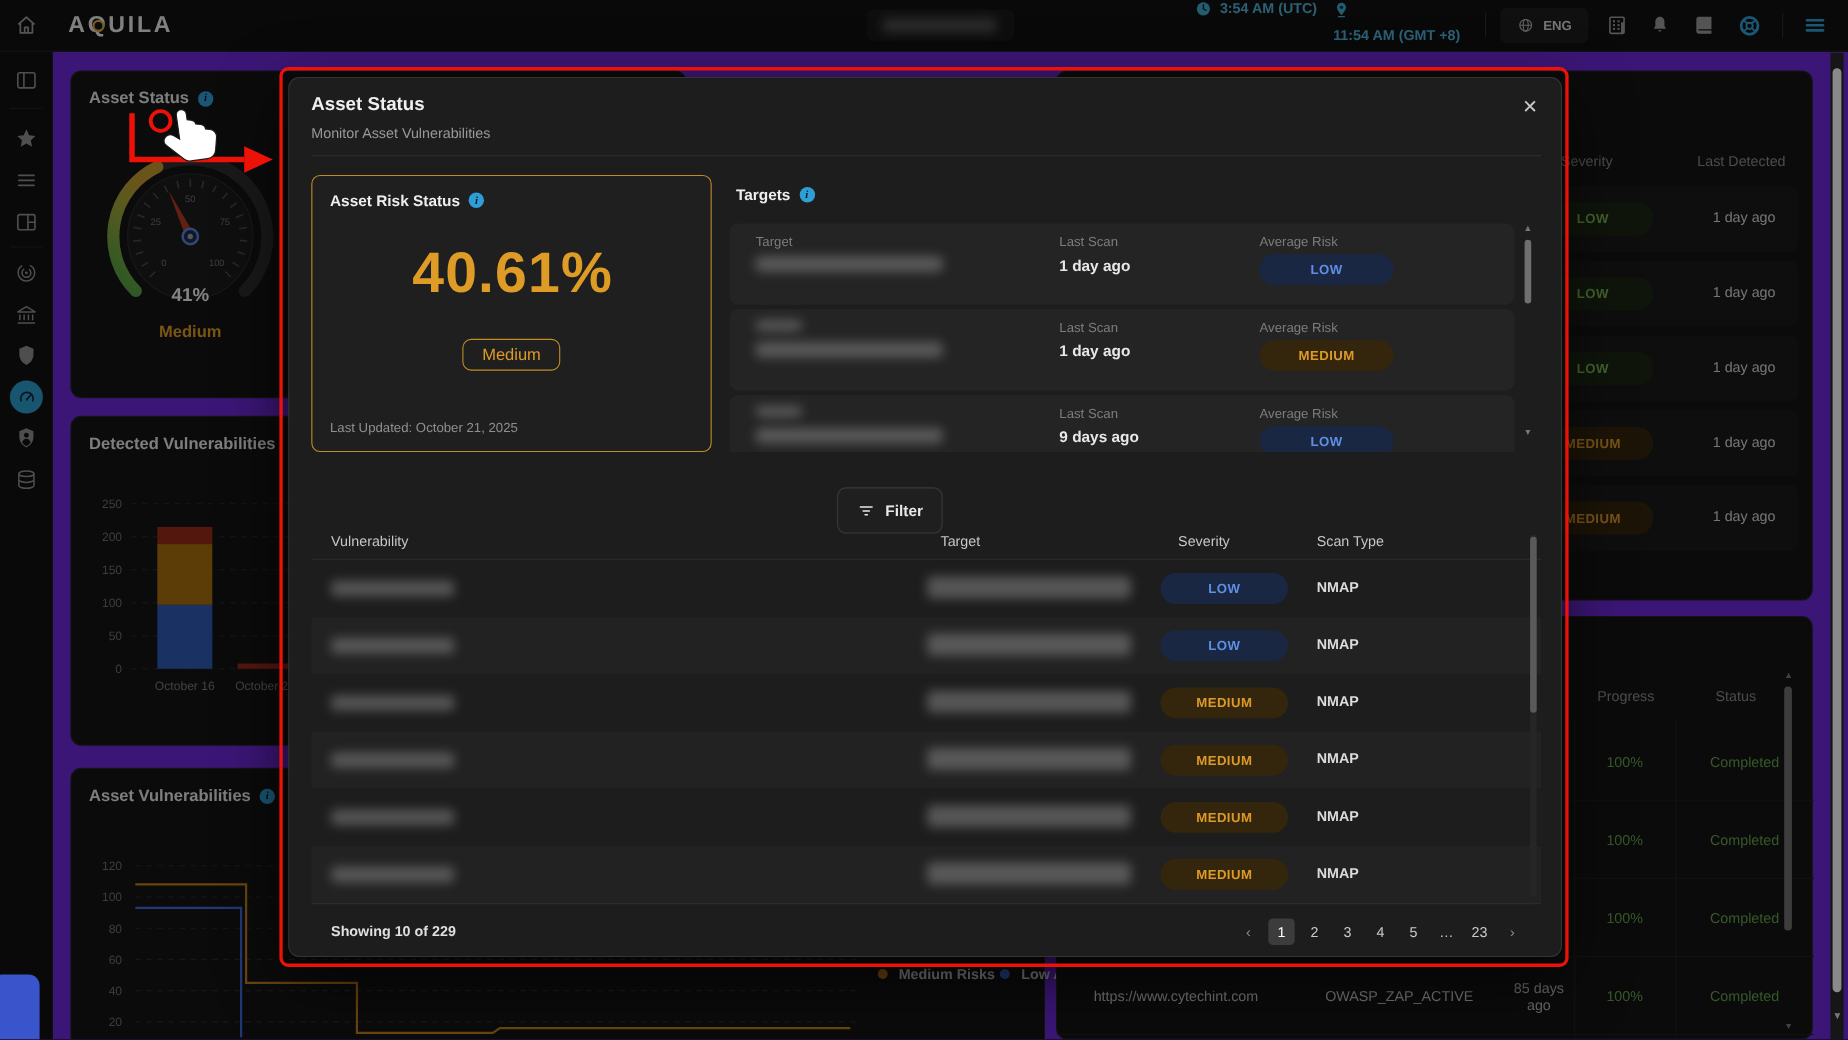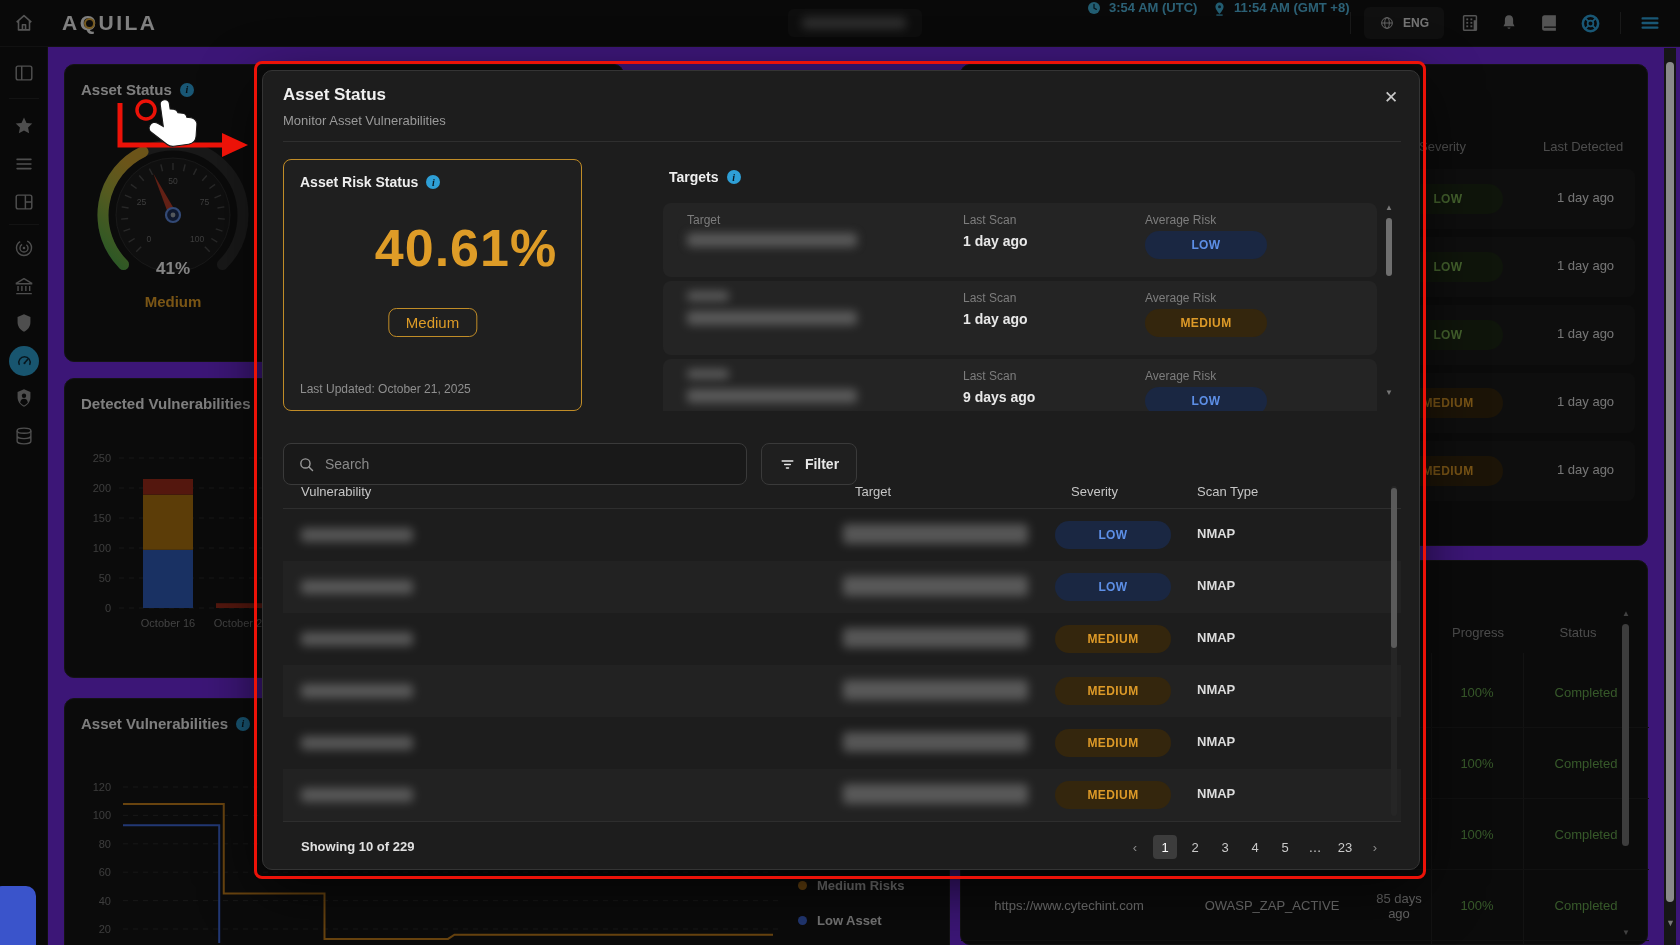--- a/index.html
+++ b/index.html
@@ -9,40 +9,40 @@
 
   
   .topbar { position:absolute; left:0; top:0; width:1680px; height:47px; background:#121212; border-bottom:1px solid #1f1f1f; z-index:5; }
   .home-btn { position:absolute; left:13px; top:12px; }
   .brand { position:absolute; left:62px; top:11px; font-size:21px; font-weight:bold; letter-spacing:2.5px; color:#e9e9e9; }
   .brand .q { position:relative; }
   .brand .q::after { content:''; position:absolute; left:4px; top:7px; width:7px; height:7px; border:2.5px solid #d7a43b; border-radius:50%; background:#141414; }
   .tb-blur { position:absolute; left:788px; top:9px; width:134px; height:28px; background:#1a1a1a; border-radius:6px; }
   .tb-blur .smudge { position:absolute; left:14px; top:8px; width:104px; height:12px; }
   .tb-time { position:absolute; top:0; height:47px; display:flex; gap:7px; color:#4FB0D6; font-size:13px; font-weight:bold; }
-  .tb-utc { left:1086px; } .tb-local { left:1212px; }
+  .tb-utc { left:1086px; } .tb-local { left:1212px;flex-direction:column; }
   .tb-sep { position:absolute; top:12px; width:1px; height:22px; background:#2e2e2e; }
   .eng-pill { position:absolute; left:1364px; top:7px; height:32px; width:80px; background:#1e1e1e; border-radius:6px; display:flex; align-items:center; justify-content:center; gap:8px; color:#d6d6d6; font-size:12px; font-weight:bold; }
   .tb-ico { position:absolute; top:12px; }
   .smudge { background:#8f8f8f; opacity:.5; filter:blur(5px); border-radius:4px; }
 
   
   .sidebar { position:absolute; left:0; top:47px; width:48px; height:898px; background:#121212; border-right:1px solid #1e1e1e; z-index:4; }
   .sb-ico { position:absolute; left:13px; }
   .sb-sep { position:absolute; left:9px; width:30px; height:1px; background:#242424; }
   .sb-active { position:absolute; left:9px; width:30px; height:30px; background:#2C9CCB; border-radius:50%; display:flex; align-items:center; justify-content:center; }
   .blue-bar { position:absolute; left:-8px; top:886px; width:44px; height:70px; background:#3A54CB; border-radius:10px; z-index:45; }
 
   
   .card { position:absolute; background:#151515; border:1px solid #242424; border-radius:10px; }
   .card-title { position:absolute; left:16px; top:16px; display:flex; align-items:center; gap:8px; font-size:15px; font-weight:bold; color:#e6e6e6; }
   .info-ic { display:inline-flex; width:14px; height:14px; border-radius:50%; background:#2E9FD6; color:#0a1a24; font-size:10px; font-weight:bold; font-style:italic; align-items:center; justify-content:center; font-family:"Liberation Serif", serif; }
   .gauge-val { position:absolute; left:38px; top:194px; width:140px; text-align:center; font-size:17px; font-weight:bold; color:#f0f0f0; }
   .gauge-level { position:absolute; left:38px; top:228px; width:140px; text-align:center; font-size:15px; font-weight:bold; color:#DE9C27; }
-  .legend-box { position:absolute; left:798px; top:878px; display:flex; flex-direction:column; gap:20px; }
+  .legend-box { position:absolute; left:798px; top:878px; display:flex; gap:5px; }
   .legend-item { display:flex; align-items:center; gap:10px; font-size:13px; color:#d8d8d8; font-weight:bold; }
   .legend-dot { width:9px; height:9px; border-radius:50%; }
 
   
   .pa-head { position:absolute; font-size:13px; color:#8a8a8a; }
   .pa-row { position:absolute; left:14px; width:660px; height:60px; background:#1b1b1b; border-radius:8px; }
   .badge { display:flex; align-items:center; justify-content:center; font-weight:bold; font-size:12px; letter-spacing:.4px; border-radius:15px; }
   .v-low { background:#1a2742; color:#5d8fe6; }
   .v-medium { background:#34260d; color:#dd9a28; }
   .v-low-green { background:#1c2714; color:#7CB253; }
@@ -59,21 +59,21 @@
   .page-scroll .parr { position:absolute; left:2px; top:870px; color:#777; font-size:9px; }
 
   
   .overlay { position:absolute; inset:0; background:rgba(0,0,0,0.45); z-index:40; }
   .modal { position:absolute; left:262px; top:70px; width:1158px; height:800px; background:#1d1d1d; border:1px solid #343434; border-radius:10px; z-index:50; box-shadow:0 18px 60px rgba(0,0,0,.7); overflow:hidden; }
   .m-title { position:absolute; left:20px; top:14px; font-size:17px; font-weight:bold; color:#f0f0f0; }
   .m-sub { position:absolute; left:20px; top:42px; font-size:13px; color:#9a9a9a; }
   .m-close { position:absolute; left:1114px; top:12px; width:28px; height:28px; display:flex; align-items:center; justify-content:center; font-size:17px; color:#c9c9c9; cursor:pointer; }
   .m-div { position:absolute; left:20px; top:70px; width:1118px; height:1px; background:#2f2f2f; }
 
-  .risk-card { position:absolute; left:20px; top:88px; width:299px; height:252px; background:#1f1f1f; border:1px solid #c08c27; border-radius:8px; }
+  .risk-card { position:absolute; left:20px; top:88px; width:364px; height:252px; background:#1f1f1f; border:1px solid #c08c27; border-radius:8px; }
   .rc-title { position:absolute; left:16px; top:14px; display:flex; gap:8px; align-items:center; font-size:14px; font-weight:bold; color:#eee; }
   .rc-value { position:absolute; left:0; top:58px; width:364px; text-align:center; font-size:52px; font-weight:bold; color:#DE9C27; letter-spacing:1px; }
   .rc-badge { position:absolute; left:50%; top:148px; transform:translateX(-50%); border:1.5px solid #c08c27; border-radius:8px; padding:5px 17px; color:#DE9C27; font-size:15px; }
   .rc-updated { position:absolute; left:16px; top:222px; font-size:12px; color:#8f8f8f; }
 
   .targets { position:absolute; left:400px; top:88px; width:738px; height:252px; }
   .tg-title { position:absolute; left:6px; top:10px; display:flex; gap:8px; align-items:center; font-size:14px; font-weight:bold; color:#eee; }
   .tg-rows { position:absolute; left:0; top:44px; width:716px; height:208px; overflow:hidden; }
   .tg-row { position:absolute; left:0; width:714px; height:74px; background:#242424; border-radius:8px; }
   .tg-label { position:absolute; top:10px; font-size:12px; color:#7d7d7d; }
@@ -492,27 +492,20 @@
             <div class="badge v-low tg-badge">LOW</div>
           </div>
         </div>
       <div class="tg-scroll scrollcol">
         <span>▲</span>
         <div class="thumb" style="width:6px; height:58px; margin:6px 0"></div>
         <span style="margin-top:106px">▼</span>
       </div>
     </div>
 
-    <div class="search">
-      <svg width="17" height="17" viewBox="0 0 24 24" fill="none" stroke="#9a9a9a" stroke-width="2">
-          <circle cx="10.5" cy="10.5" r="6.5"></circle>
-          <path d="M15.5 15.5 L20.5 20.5" stroke-linecap="round"></path>
-        </svg>
-      <input type="text" placeholder="Search" style="">
-    </div>
     <div class="filter-btn">
       <svg width="17" height="17" viewBox="0 0 24 24" stroke="#e8e8e8" stroke-width="2" stroke-linecap="round">
           <path d="M4.5 7 H19.5 M8 12 H16 M10.5 17 H13.5"></path>
         </svg>
       <span>Filter</span>
     </div>
 
     <div class="vtable">
       <div class="vhead">
         <span style="left:18px">Vulnerability</span>

